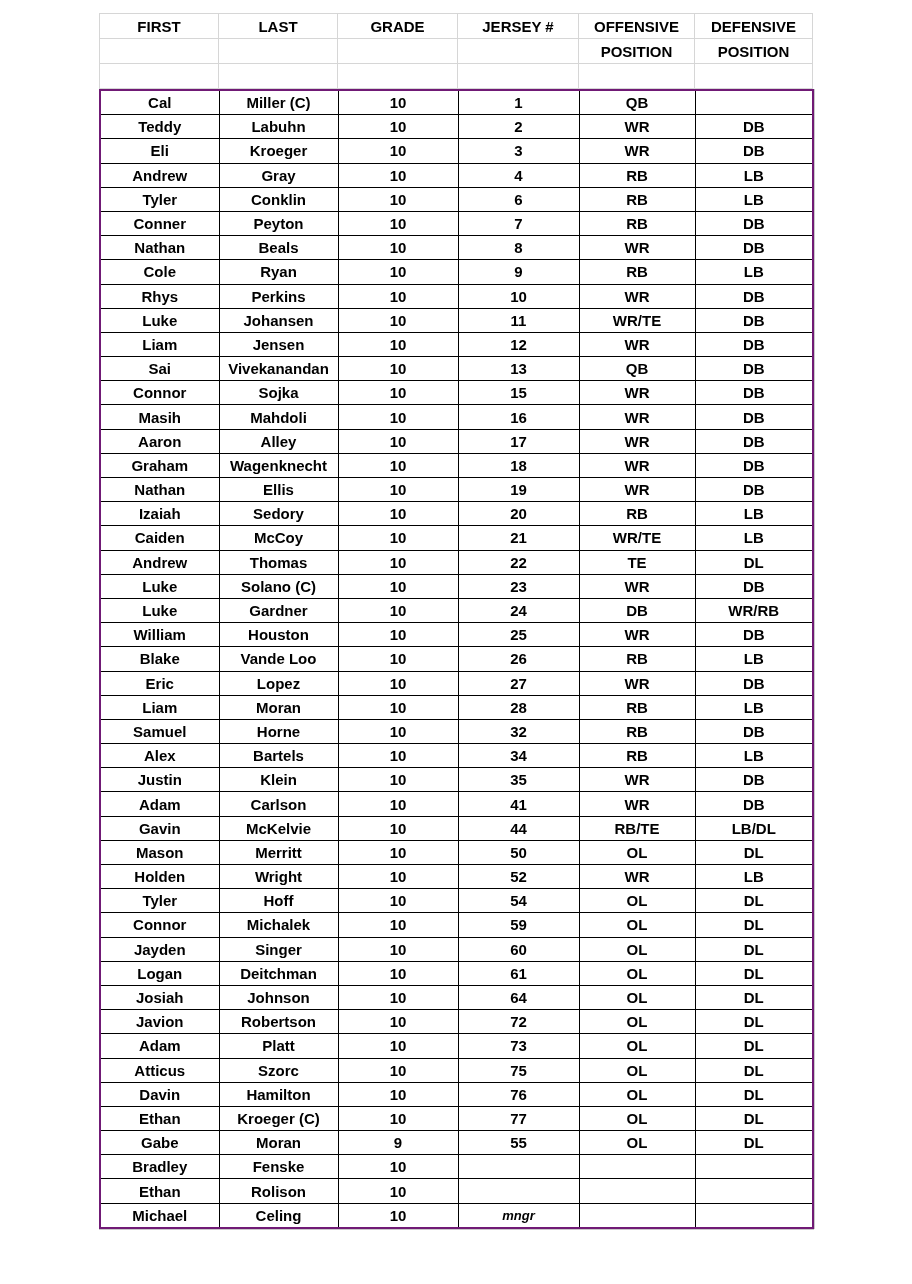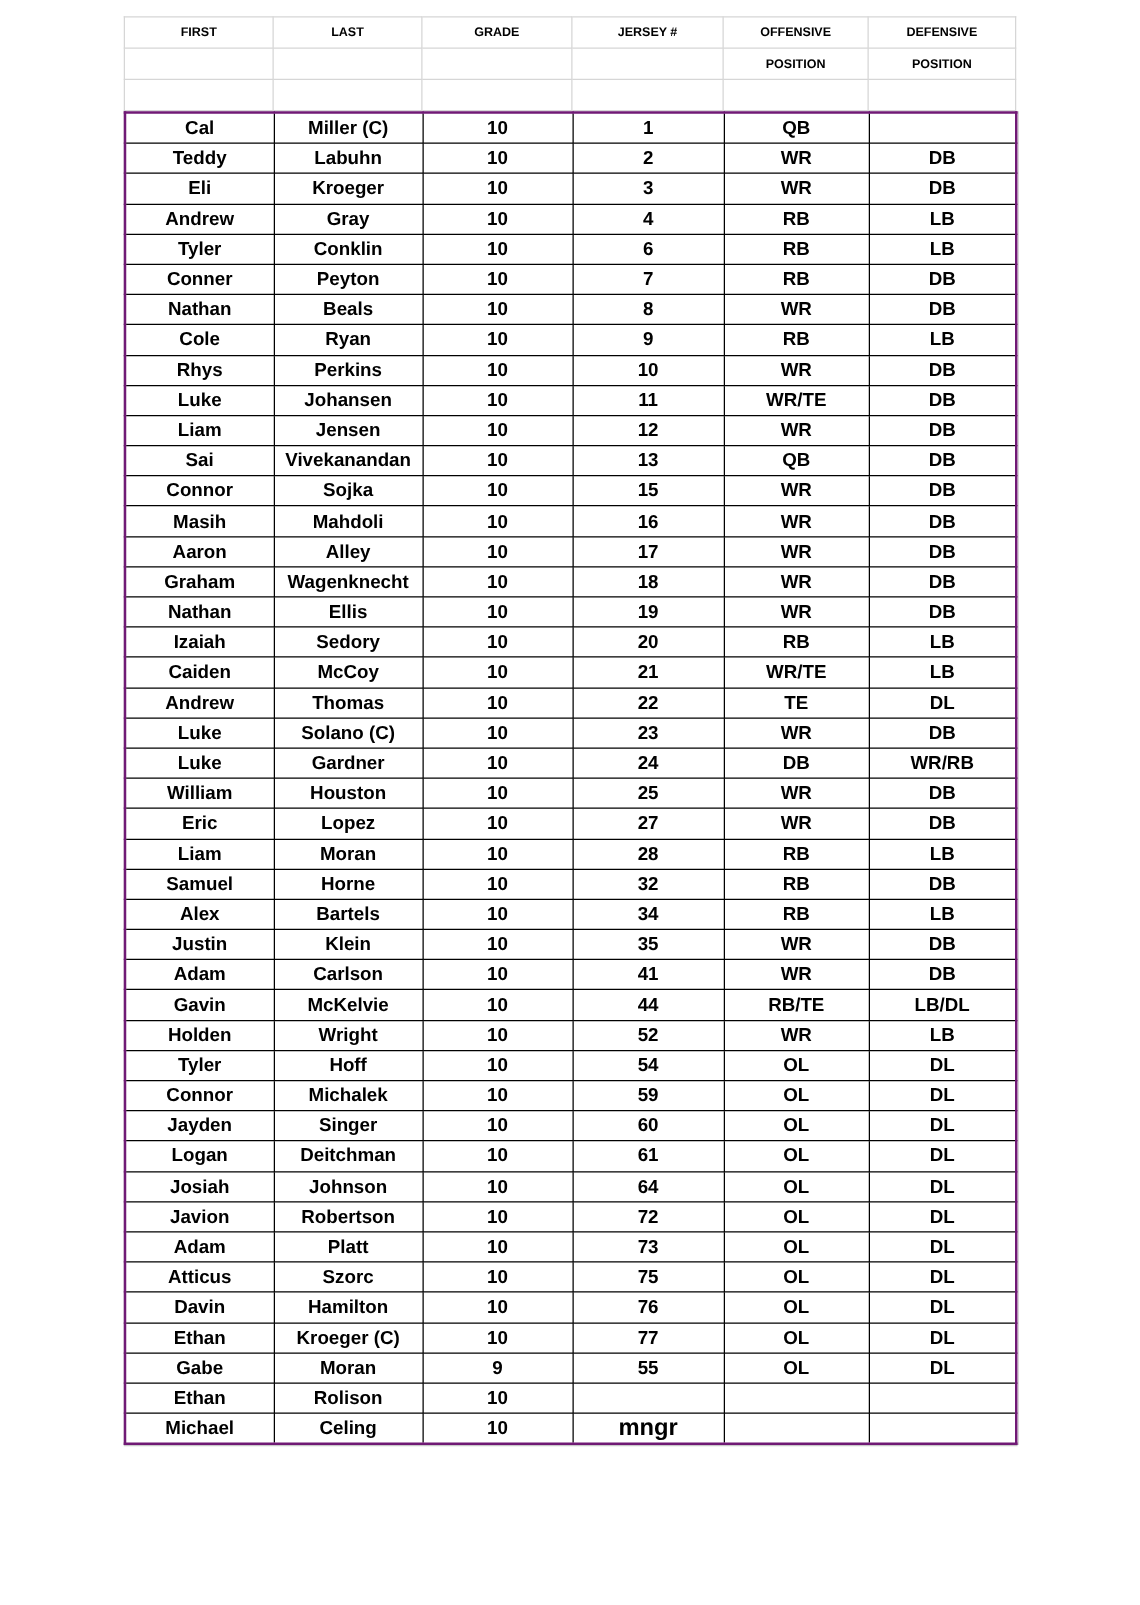--- a/index.html
+++ b/index.html
@@ -32,21 +32,21 @@
   col.c5 { width: 116px; }
   col.c6 { width: 118px; }
 
   .header-table th,
   .header-table td {
     border: 1px solid #d6d6d6;
     height: 24px;
     text-align: center;
     vertical-align: middle;
     font-weight: bold;
-    font-size: 10px;
+    font-size: 15px;
     color: #000000;
     padding: 0;
     background: #ffffff;
   }
 
   .data-table {
     border: 2px solid #701a75;
     box-shadow: 0 1px 0 #c9c9c9, 1px 0 0 #c9c9c9;
   }
   .data-table td {
@@ -56,21 +56,22 @@
     vertical-align: middle;
     font-weight: bold;
     font-size: 15px;
     color: #000000;
     padding: 0;
     background: #ffffff;
     white-space: nowrap;
     overflow: hidden;
   }
   .data-table td.italic {
-    font-size: 19px;
+    font-style: italic;
+    font-size: 13px;
     margin-left: 32px;
   }
 </style>
 </head>
 <body>
 
 <div class="sheet">
 
   <table class="header-table">
     <colgroup>
@@ -297,20 +298,28 @@
         </tr>
         <tr>
           <td>William</td>
           <td>Houston</td>
           <td>10</td>
           <td>25</td>
           <td>WR</td>
           <td>DB</td>
         </tr>
         <tr>
+          <td>Blake</td>
+          <td>Vande Loo</td>
+          <td>10</td>
+          <td>26</td>
+          <td>RB</td>
+          <td>LB</td>
+        </tr>
+        <tr>
           <td>Eric</td>
           <td>Lopez</td>
           <td>10</td>
           <td>27</td>
           <td>WR</td>
           <td>DB</td>
         </tr>
         <tr>
           <td>Liam</td>
           <td>Moran</td>
@@ -351,20 +360,28 @@
           <td>WR</td>
           <td>DB</td>
         </tr>
         <tr>
           <td>Gavin</td>
           <td>McKelvie</td>
           <td>10</td>
           <td>44</td>
           <td>RB/TE</td>
           <td>LB/DL</td>
+        </tr>
+        <tr>
+          <td>Mason</td>
+          <td>Merritt</td>
+          <td>10</td>
+          <td>50</td>
+          <td>OL</td>
+          <td>DL</td>
         </tr>
         <tr>
           <td>Holden</td>
           <td>Wright</td>
           <td>10</td>
           <td>52</td>
           <td>WR</td>
           <td>LB</td>
         </tr>
         <tr>
@@ -449,20 +466,28 @@
         </tr>
         <tr>
           <td>Gabe</td>
           <td>Moran</td>
           <td>9</td>
           <td>55</td>
           <td>OL</td>
           <td>DL</td>
         </tr>
         <tr>
+          <td>Bradley</td>
+          <td>Fenske</td>
+          <td>10</td>
+          <td></td>
+          <td></td>
+          <td></td>
+        </tr>
+        <tr>
           <td>Ethan</td>
           <td>Rolison</td>
           <td>10</td>
           <td></td>
           <td></td>
           <td></td>
         </tr>
         <tr>
           <td>Michael</td>
           <td>Celing</td>

